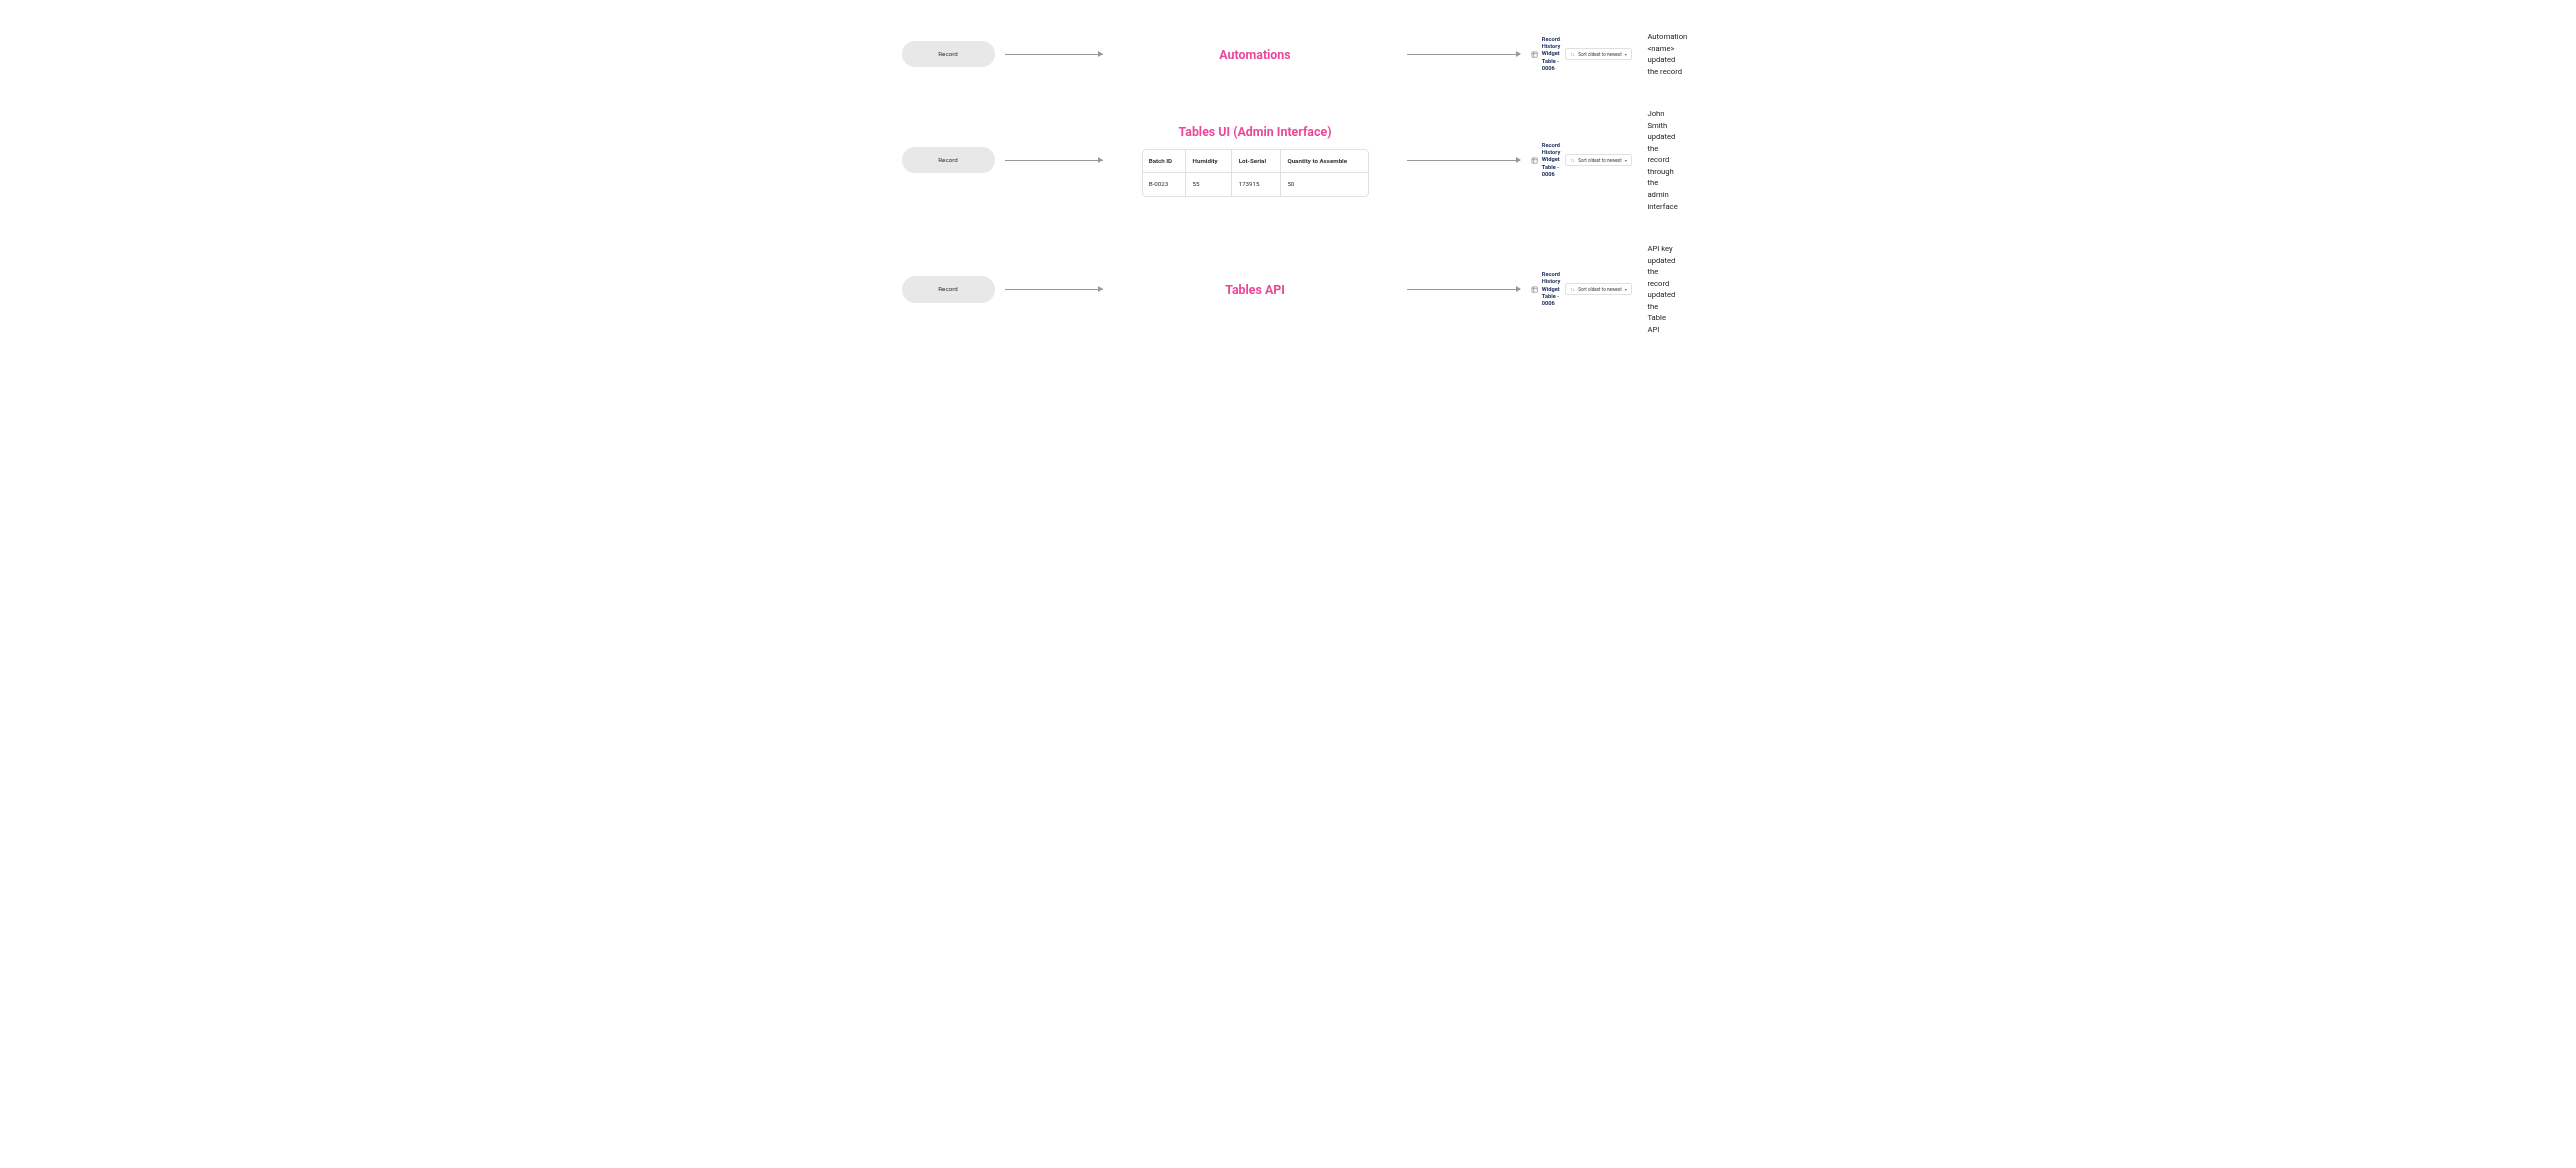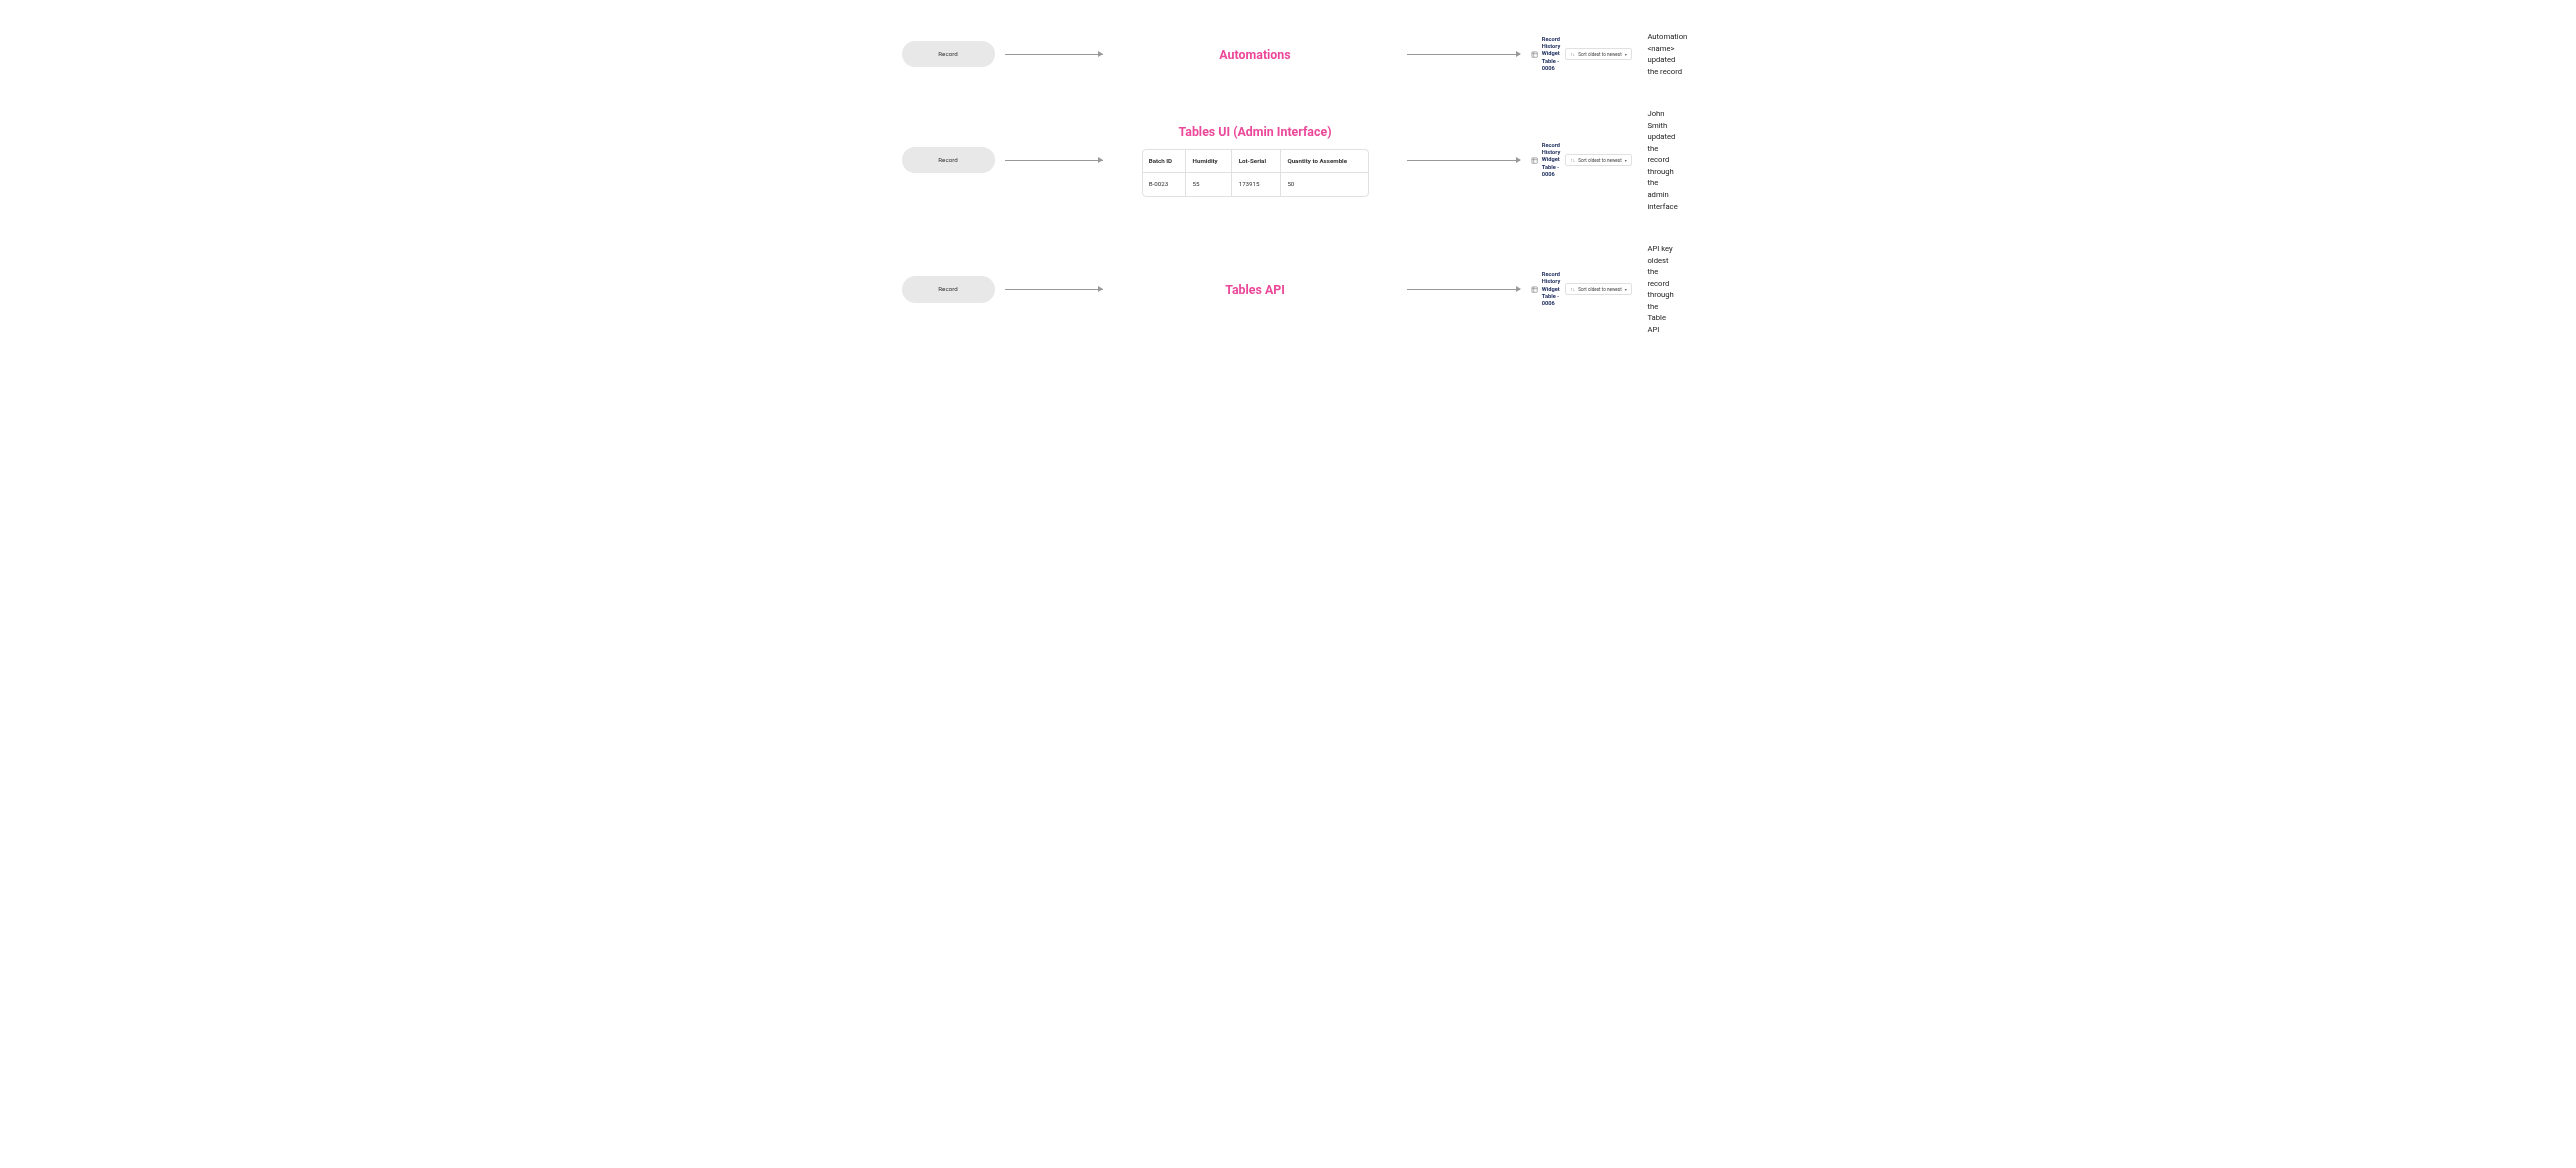--- a/index.html
+++ b/index.html
@@ -240,18 +240,18 @@
             <line x1="6" y1="2" x2="6" y2="14"></line>
           </svg>
           <div class="widget-title">Record History Widget Table - 0006</div>
         </div>
         <div class="sort-btn">
           <span class="sort-icon">↑↓</span>
           <span>Sort oldest to newest</span>
           <span class="chevron">▾</span>
         </div>
       </div>
-      <div class="desc-text">API key oldest the record through the Table API</div>
+      <div class="desc-text">API key updated the record updated the Table API</div>
     </div>
   </div>
 
 </div>
 
 
 </body></html>

